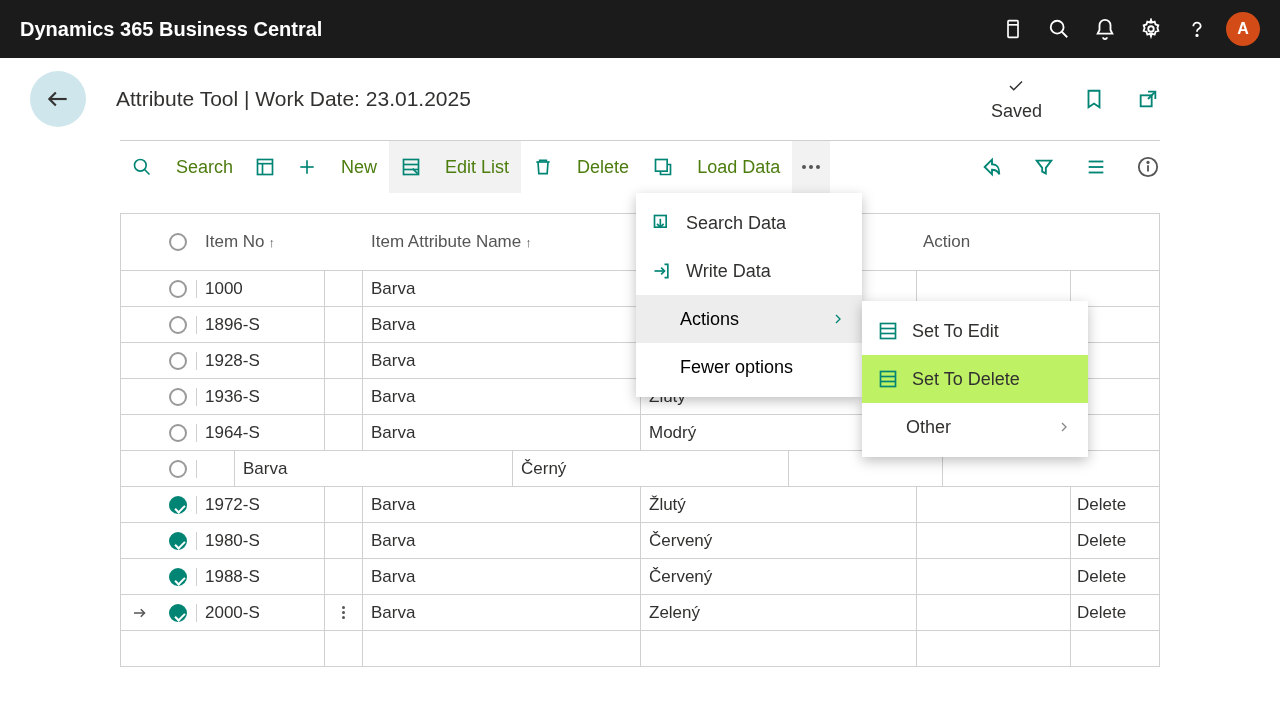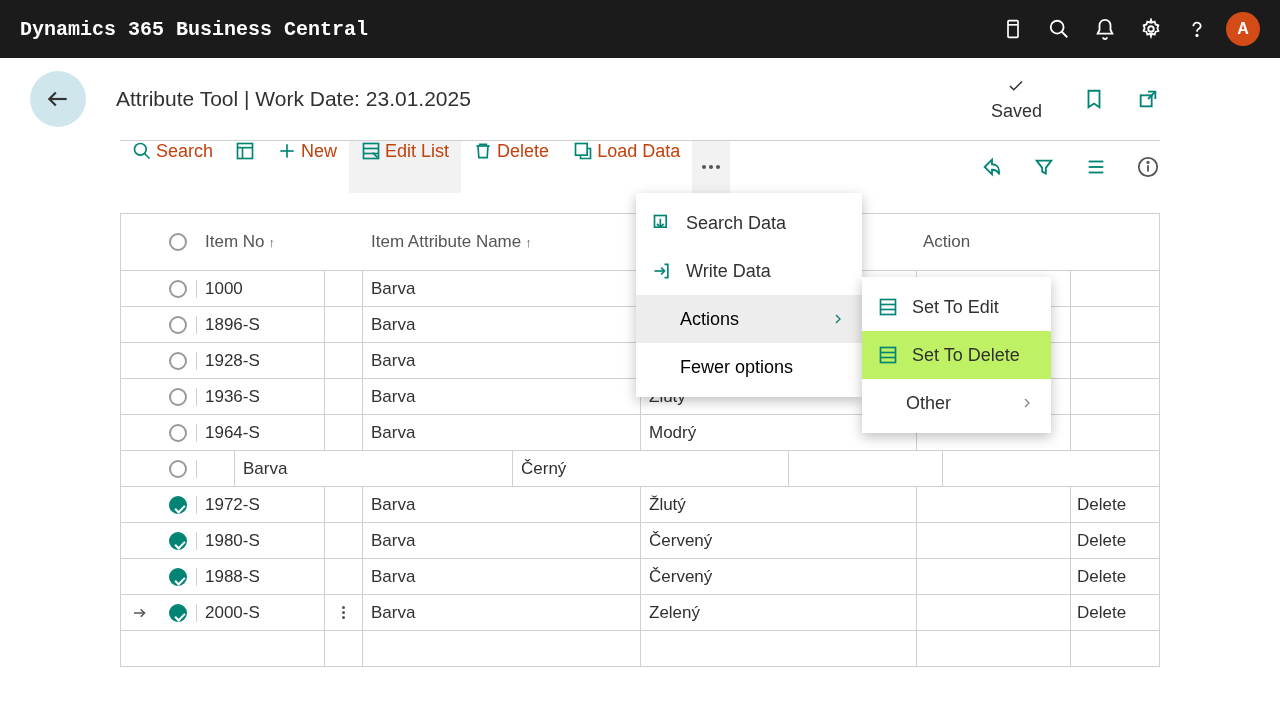--- a/index.html
+++ b/index.html
@@ -1,59 +1,59 @@
 <!DOCTYPE html>
 <html><head>
 <meta charset="utf-8">
 <style>
   * { box-sizing: border-box; margin: 0; padding: 0; font-family: "Segoe UI", Arial, sans-serif; }
   html, body { width: 1280px; height: 720px; overflow: hidden; background: #fff; }
 
   
   .topbar { height: 58px; background: #1b1b1b; color: #fff; display: flex; align-items: center; padding: 0 20px; }
-  .topbar .title { font-size: 20px; font-weight: 600; flex: 1; font-family: Liberation Mono, monospace; }
+  .topbar .title { font-size: 20px; font-weight: 600; flex: 1; }
   .topbar .top-icon { width: 46px; height: 46px; display: flex; align-items: center; justify-content: center; cursor: pointer; }
   .topbar .top-icon svg { stroke: #fff; }
   .avatar { width: 34px; height: 34px; border-radius: 50%; background: #d34b16; color: #fff; display: flex; align-items: center; justify-content: center; font-weight: 600; font-size: 16px; margin-left: 6px; cursor: pointer; }
 
   
   .page { padding: 0 0 0 0; border-radius: 6px; }
   .page-row { display: flex; align-items: center; height: 82px; padding: 0 0 0 30px; }
   .back-btn { width: 56px; height: 56px; border-radius: 50%; background: #cfe7ec; display: flex; align-items: center; justify-content: center; cursor: pointer; margin-right: 30px; }
   .back-btn svg { stroke: #333; }
   .page-title { font-size: 21px; color: #323130; flex: 1; }
   .saved { display: flex; align-items: center; gap: 6px; color: #323130; font-size: 18px; margin-right: 40px; flex-direction: column; }
   .saved svg { stroke: #323130; }
   .page-icons { display: flex; gap: 30px; margin-right: 120px; }
   .page-icons .picon { width: 24px; height: 24px; display: flex; align-items: center; justify-content: center; cursor: pointer; }
   .page-icons svg { stroke: #008575; }
   .divider { height: 1px; background: #cfcfcf; margin: 0 120px 0 120px; }
 
   
   .toolbar { display: flex; align-items: center; height: 52px; margin: 0 120px; position: relative; }
-  .tb-btn { display: flex; align-items: flex-start; gap: 4px; padding: 0 12px; height: 52px; font-size: 18px; color: #c2410c; cursor: pointer; }
+  .tb-btn { display: flex; align-items: center; gap: 24px; padding: 0 12px; height: 52px; font-size: 18px; color: #4d7c0f; cursor: pointer; }
   .tb-btn.active { background: #f2f2f2; }
   .tb-btn svg { stroke: #008575; fill: none; }
   .tb-more { width: 38px; display: flex; justify-content: center; align-items: center; background: #f2f2f2; height: 52px; cursor: pointer; }
   .dots { display: flex; gap: 3px; }
   .dots span { width: 4px; height: 4px; border-radius: 50%; background: #555; }
   .toolbar-right { margin-left: auto; display: flex; gap: 28px; }
   .toolbar-right .ricon { width: 24px; height: 24px; display: flex; align-items: center; justify-content: center; cursor: pointer; }
   .toolbar-right svg { stroke: #008575; }
   .toolbar-right .info svg { stroke: #555; }
 
   
   .menu1 { position: absolute; top: 52px; left: 516px; width: 226px; background: #fff; box-shadow: 0 4px 12px rgba(0,0,0,.25); padding: 6px 0; z-index: 5; }
   .menu1 .mitem { display: flex; align-items: center; height: 48px; padding: 0 16px; font-size: 18px; color: #323130; cursor: pointer; gap: 14px; }
   .menu1 .mitem.hover { background: #ededed; }
   .menu1 .mitem.noicon { padding-left: 44px; color: #000000; }
   .menu1 .mitem svg { stroke: #008575; fill: none; }
   .menu1 .mitem .chev { margin-left: auto; }
 
-  .menu2 { position: absolute; top: 136px; left: 742px; width: 189px; background: #fff; box-shadow: 0 4px 12px rgba(0,0,0,.25); padding: 6px 0; z-index: 6; }
+  .menu2 { position: absolute; top: 160px; left: 742px; width: 226px; background: #fff; box-shadow: 0 4px 12px rgba(0,0,0,.25); padding: 6px 0; z-index: 6; }
   .menu2 .mitem { display: flex; align-items: center; height: 48px; padding: 0 16px; font-size: 18px; color: #323130; cursor: pointer; gap: 14px; }
   .menu2 .mitem.highlight { background: #bef264; }
   .menu2 .mitem.noicon { padding-left: 44px; }
   .menu2 .mitem svg { stroke: #008575; fill: none; }
   .menu2 .mitem .chev { margin-left: auto; stroke: #888; }
 
   
   .grid { margin: 20px 120px 0 120px; border: 1px solid #d0d0d0; }
   .grid-head { display: flex; height: 56px; align-items: center; color: #555; font-size: 17px; }
   .grid-row { display: flex; height: 36px; align-items: center; border-top: 1px solid #d0d0d0; font-size: 17px; color: #323130; }

